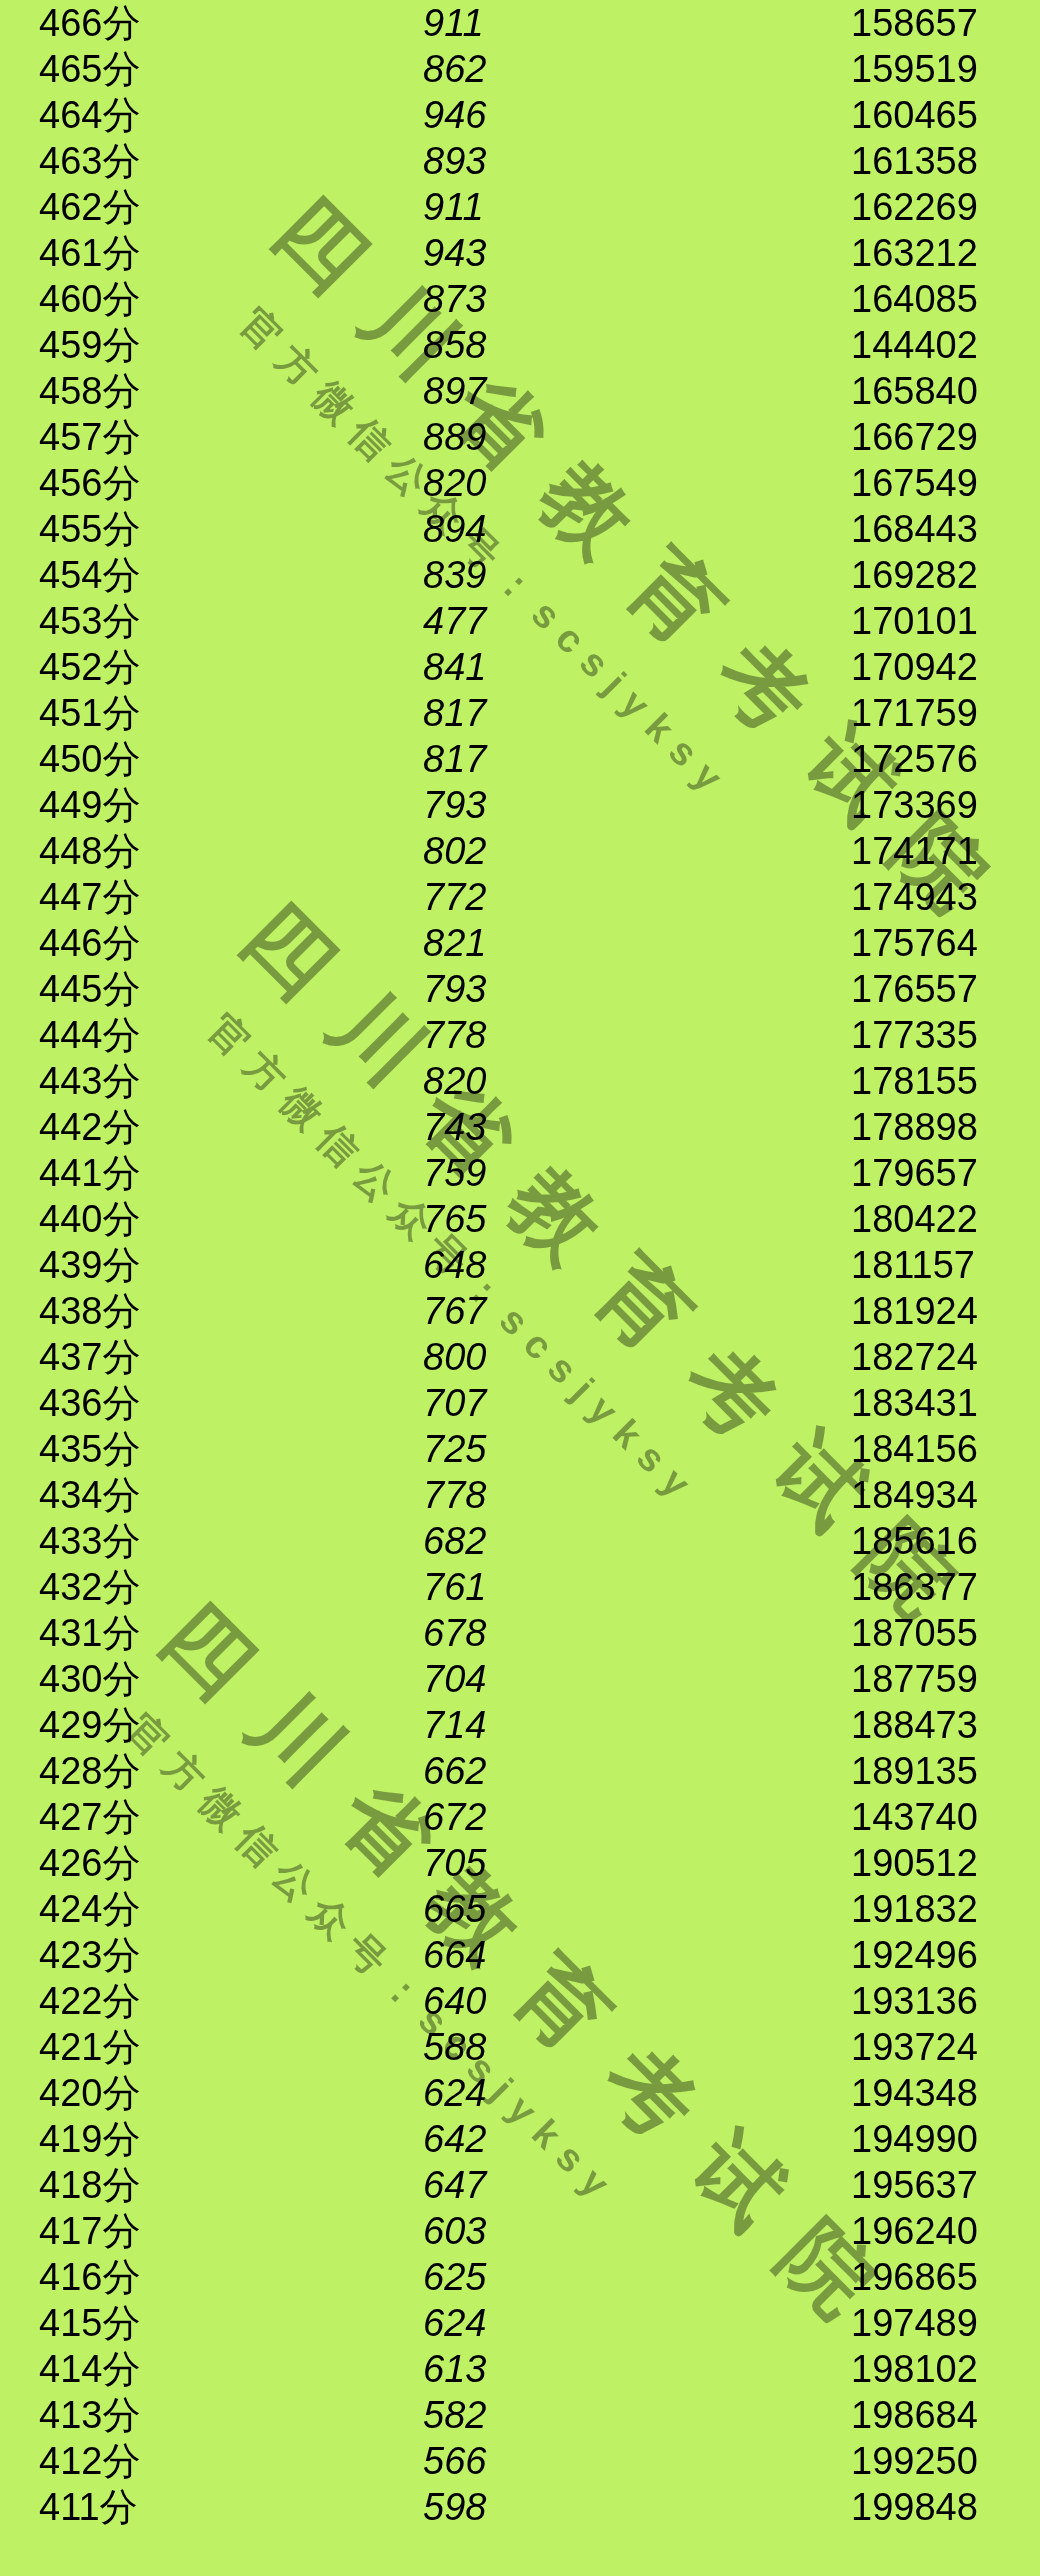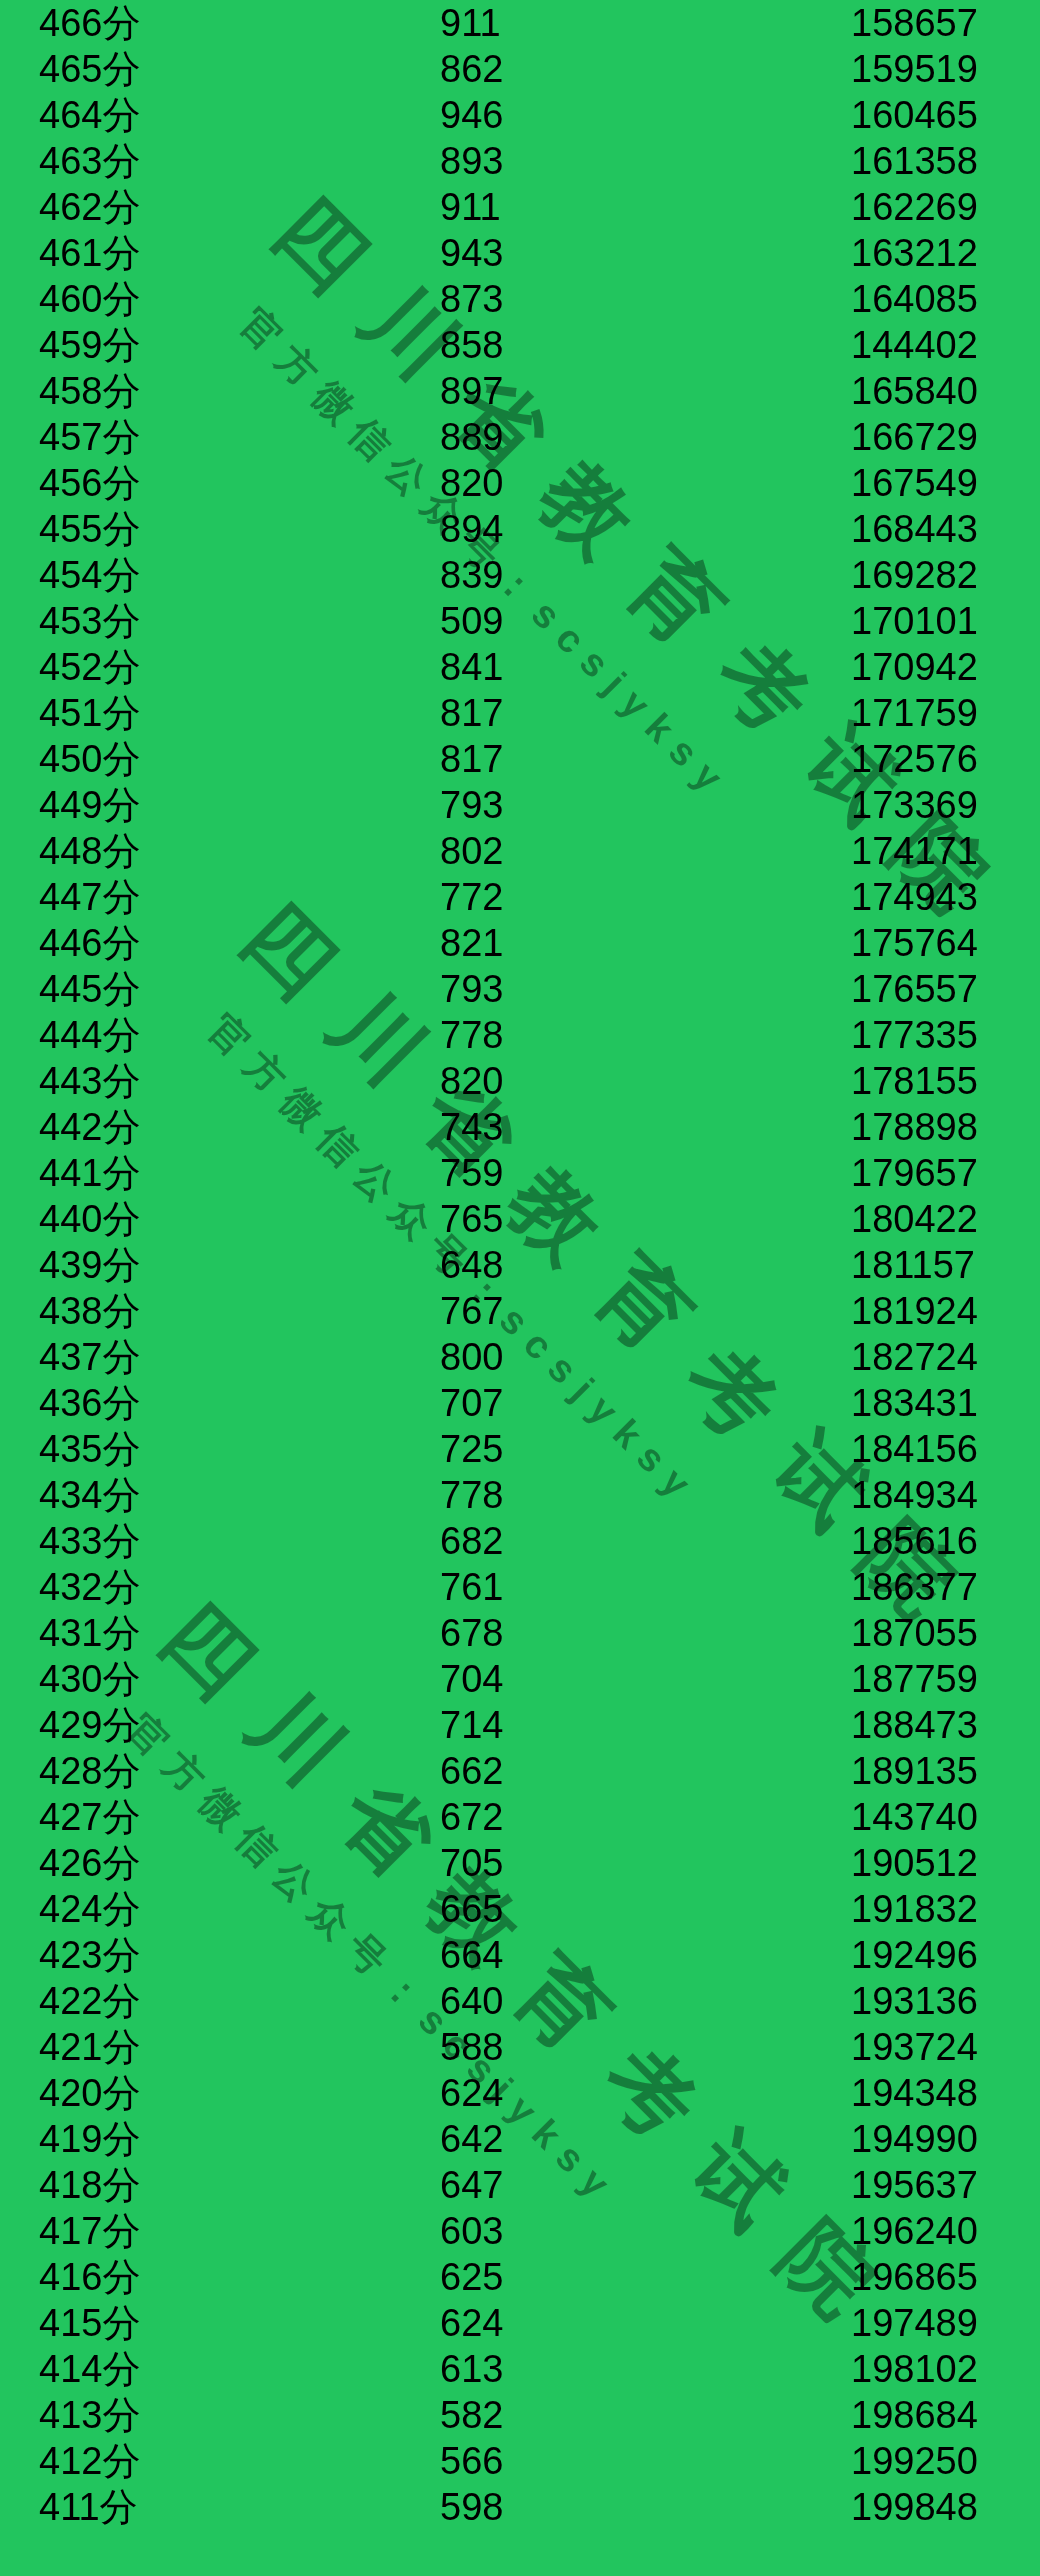--- a/index.html
+++ b/index.html
@@ -10,41 +10,41 @@
   body {
     position: relative;
     width: 1041px;
     height: 2576px;
     overflow: hidden;
     font-family: "Liberation Sans", "DejaVu Sans", sans-serif;
   }
   .page {
     position: absolute;
     inset: 0;
-    background: #22c55e;
+    background: #bef264;
   }
   
   .score-table {
     position: absolute;
     top: 0;
     left: 0;
     width: 1041px;
     z-index: 1;
   }
   .row {
     position: relative;
     height: 46px;
     line-height: 46px;
     font-size: 38px;
     color: #000000;
     white-space: nowrap;
   }
   .cell { position: absolute; top: 0; }
   .cell-score      { left: 39px;  }
-  .cell-count      { left: 440px; }
+  .cell-count      { left: 423px; font-style: italic; }
   .cell-cumulative { left: 851px; }
   
   .wm {
     position: absolute;
     z-index: 2;
     transform: rotate(45deg);
     transform-origin: 0 0;
     color: rgba(0, 0, 0, 0.36);
     white-space: nowrap;
     pointer-events: none;
@@ -146,21 +146,21 @@
   </div>
 
   <div class="row">
     <span class="cell cell-score">454分</span>
     <span class="cell cell-count">839</span>
     <span class="cell cell-cumulative">169282</span>
   </div>
 
   <div class="row">
     <span class="cell cell-score">453分</span>
-    <span class="cell cell-count">509</span>
+    <span class="cell cell-count">477</span>
     <span class="cell cell-cumulative">170101</span>
   </div>
 
   <div class="row">
     <span class="cell cell-score">452分</span>
     <span class="cell cell-count">841</span>
     <span class="cell cell-cumulative">170942</span>
   </div>
 
   <div class="row">

